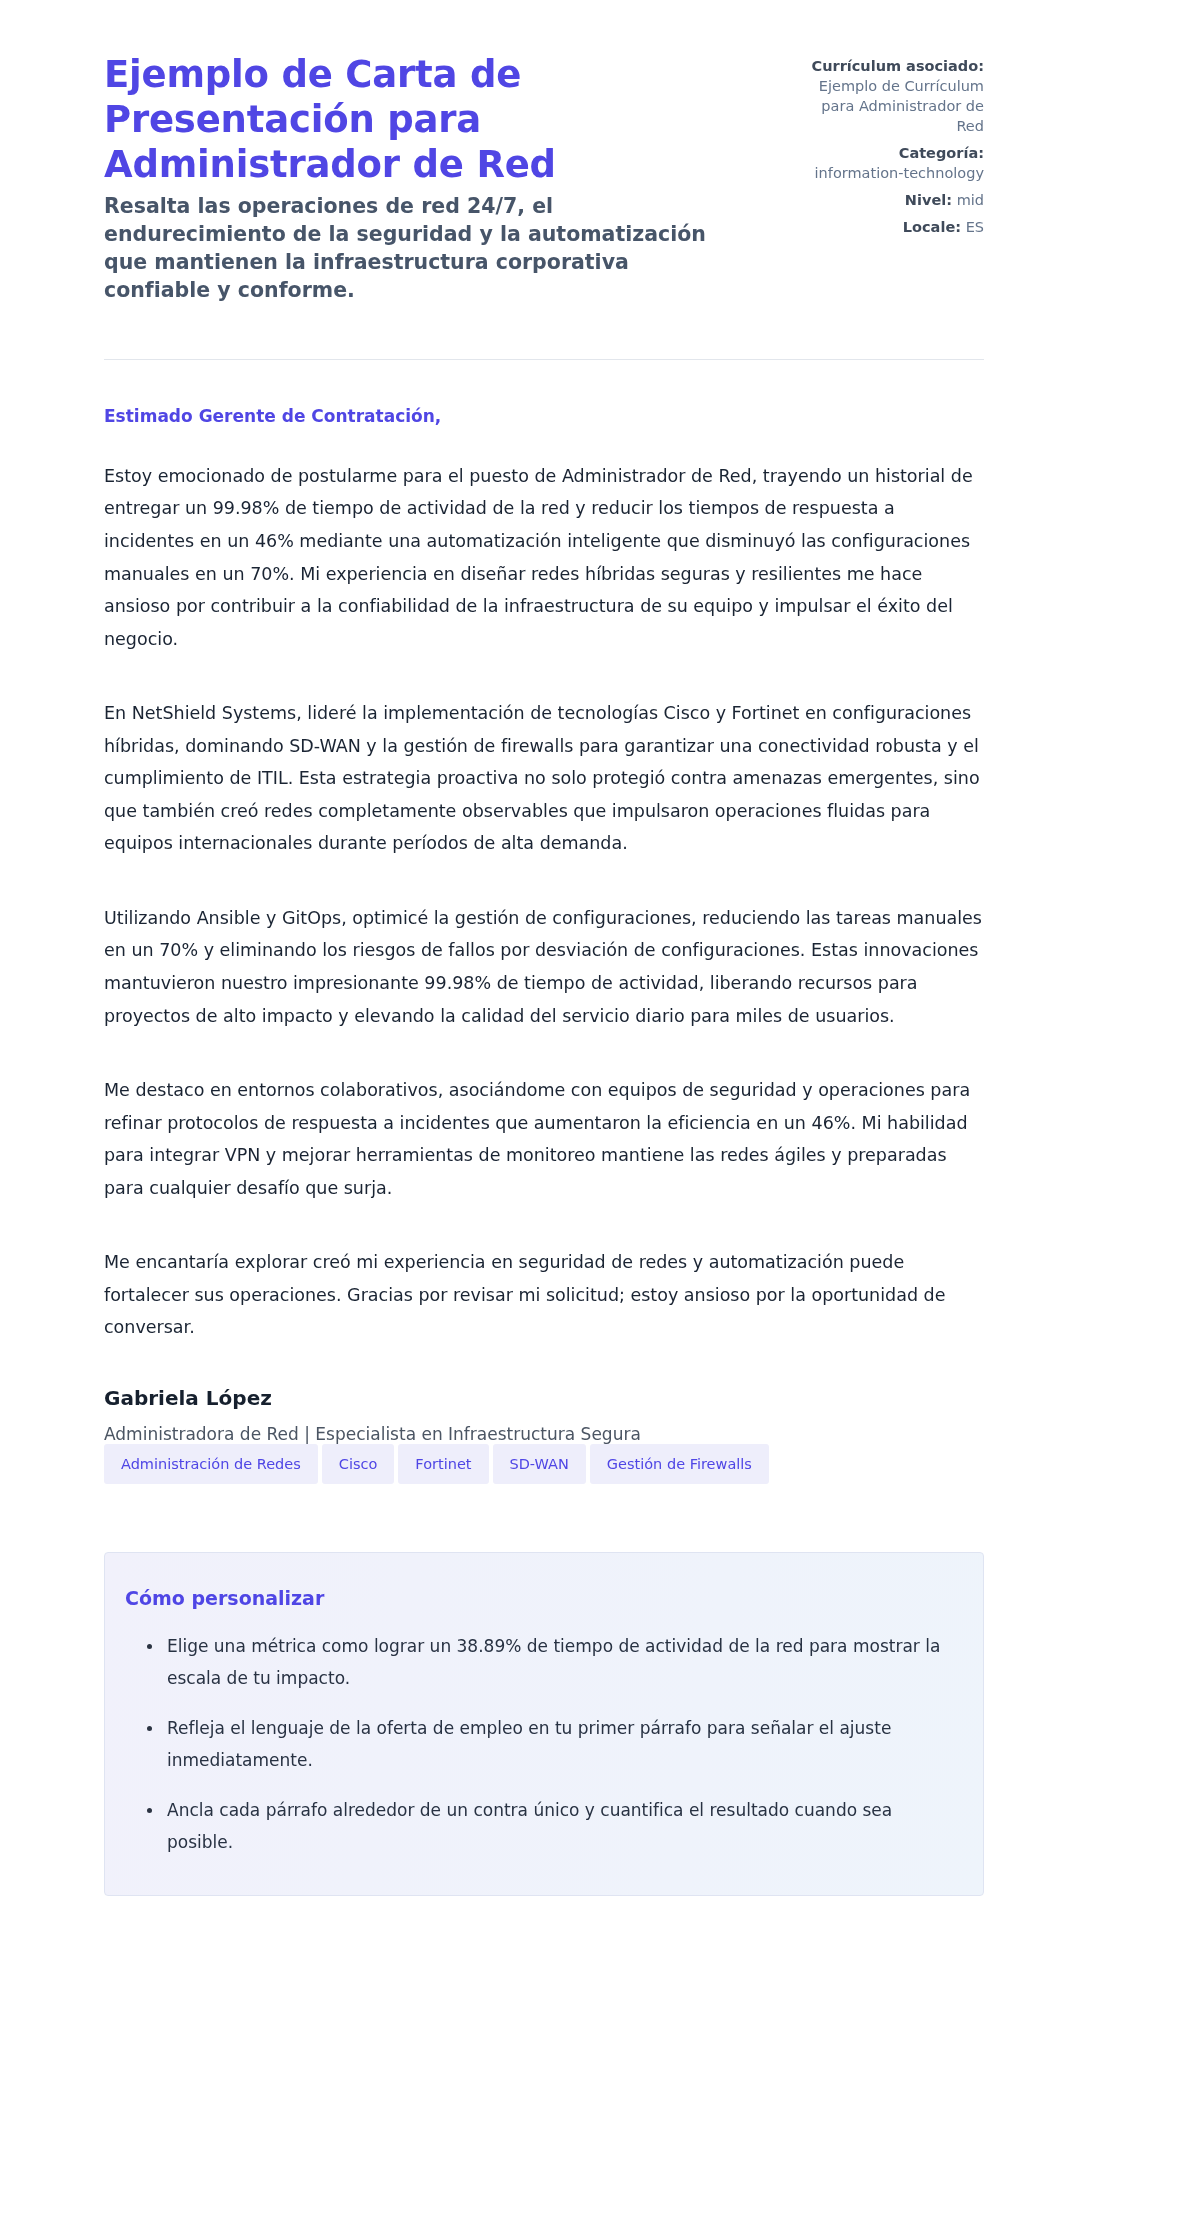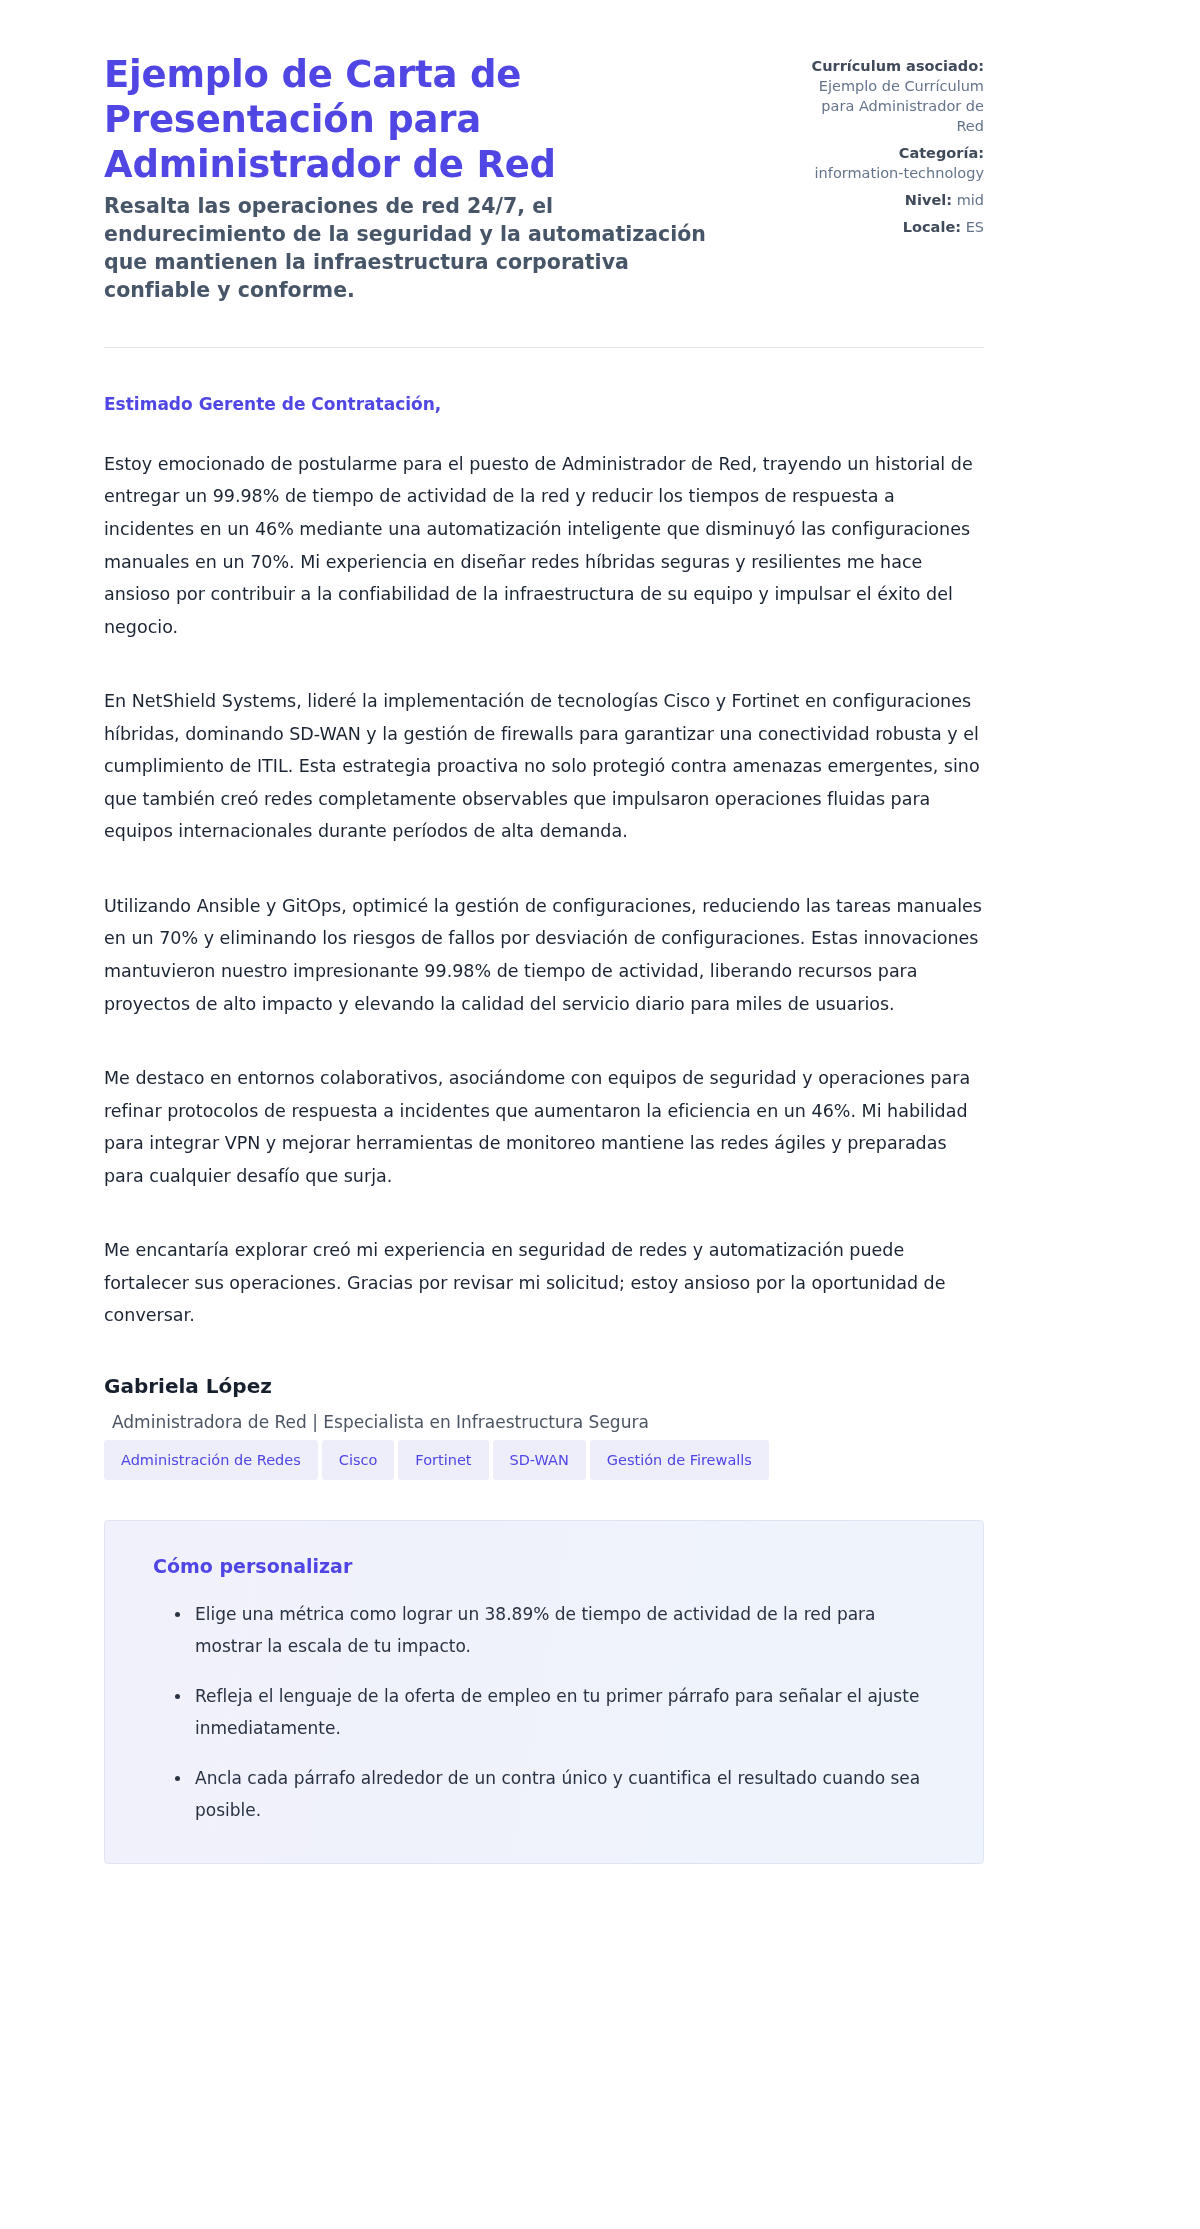--- a/index.html
+++ b/index.html
@@ -35,21 +35,21 @@
   }
   .doc-title {
     margin: 0;
     font-size: 37px;
     line-height: 1.22;
     font-weight: 700;
     color: #5046e4;
     letter-spacing: -0.2px;
   }
   .doc-subtitle {
-    margin: 6px 0 4px 0;
+    margin: 6px 0 16px 0;
     font-size: 20.5px;
     line-height: 1.36;
     font-weight: 700;
     color: #475569;
     max-width: 660px;
   }
   .header-meta {
     flex: 0 0 auto;
     width: 205px;
     text-align: right;
@@ -99,21 +99,21 @@
   .signature {
     margin-top: 26px;
   }
   .sig-name {
     margin: 0 0 14px 0;
     font-size: 20px;
     font-weight: 700;
     color: #16202e;
   }
   .sig-role {
-    margin: 8px;
+    margin: 0;
     font-size: 17px;
     color: #4b5563;
   }
 
   
   .tag-list {
     display: flex;
     flex-wrap: wrap;
     gap: 4px;
   }
@@ -122,26 +122,26 @@
     color: #4f46e5;
     font-size: 14.5px;
     line-height: 1;
     padding: 13px 17px;
     border-radius: 3px;
     white-space: nowrap;
   }
 
   
   .callout {
-    margin-top: 40px;
+    margin-top: 68px;
     margin-bottom: 60px;
     background: linear-gradient(100deg, #f1f1fb 0%, #eef4fb 100%);
     border: 1px solid #dfe4f2;
     border-radius: 4px;
-    padding: 34px 40px 36px 48px;
+    padding: 34px 40px 36px 20px;
   }
   .callout-title {
     margin: 0 0 22px 0;
     font-size: 19px;
     font-weight: 700;
     color: #4f46e5;
   }
   .callout-list {
     margin: 0;
     padding: 0 0 0 22px;

